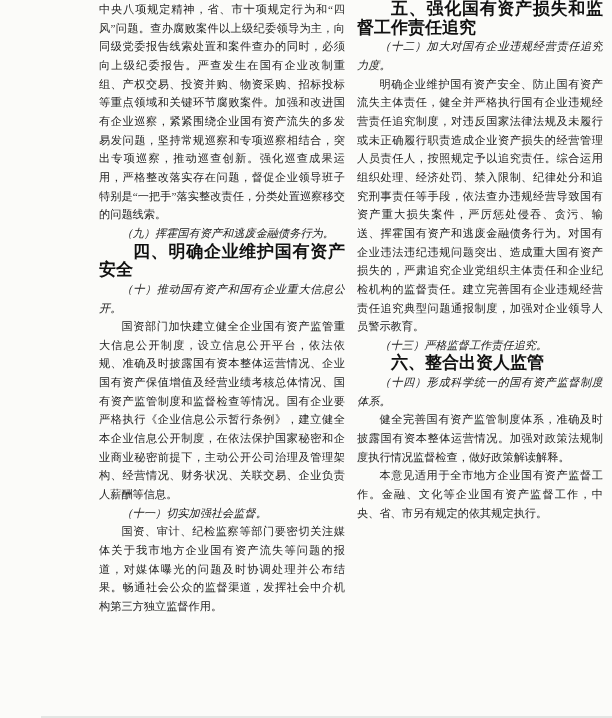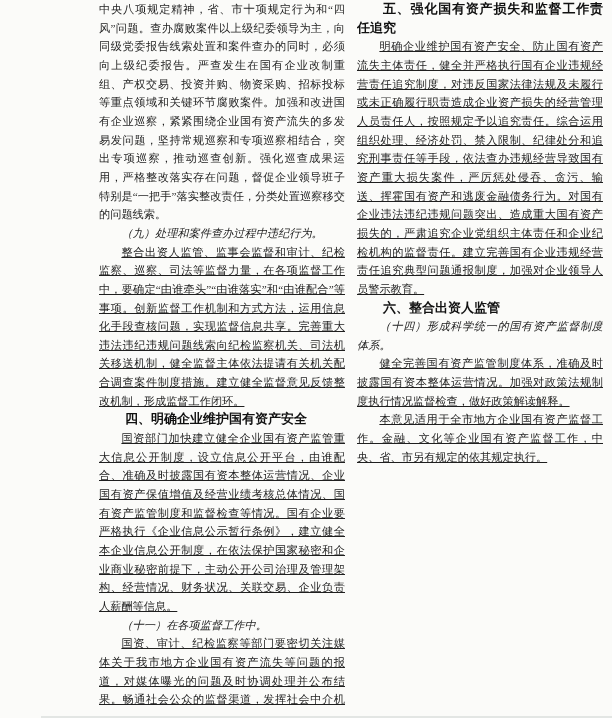--- a/index.html
+++ b/index.html
@@ -26,49 +26,51 @@
   .column {
     width: 246px;
     flex: 0 0 246px;
     font-size: 11.2px;
     line-height: 18.65px;
     text-align: justify;
     text-justify: inter-ideograph;
     overflow: hidden;
   }
   .column p { margin: 0; }
-  .para        { text-indent: 2em; text-decoration: underline; }
+  .para        { text-indent: 2em; }
   .para-cont   { text-indent: 0; }
   .section-heading {
     text-indent: 2em;
     font-weight: bold;
     font-family: "Liberation Sans", "DejaVu Sans", sans-serif;
-    font-size: 13px;
+    font-size: 17px;
     color: #111;
   }
   .item-heading {
     text-indent: 2em;
     font-style: italic;
     color: #222;
   }
 </style>
 </head>
 <body>
 
 <div class="page">
   <div class="column" id="col-left">
       <p class="para-cont">中央八项规定精神，省、市十项规定行为和“四风”问题。查办腐败案件以上级纪委领导为主，向同级党委报告线索处置和案件查办的同时，必须向上级纪委报告。严查发生在国有企业改制重组、产权交易、投资并购、物资采购、招标投标等重点领域和关键环节腐败案件。加强和改进国有企业巡察，紧紧围绕企业国有资产流失的多发易发问题，坚持常规巡察和专项巡察相结合，突出专项巡察，推动巡查创新。强化巡查成果运用，严格整改落实存在问题，督促企业领导班子特别是“一把手”落实整改责任，分类处置巡察移交的问题线索。</p>
-      <p class="item-heading">（九）处理和案件查办过程中违纪行为。</p>
-      <p class="para">整合出资人监管、监事会监督和审计、纪检监察、巡察、司法等监督力量，在各项监督工作中，要确定“由谁牵头”“由谁落实”和“由谁配合”等事项。创新监督工作机制和方式方法，运用信息化手段查核问题，实现监督信息共享。完善重大违法违纪违规问题线索向纪检监察机关、司法机关移送机制，健全监督主体依法提请有关机关配合调查案件制度措施。建立健全监督意见反馈整改机制，形成监督工作闭环。</p>
+      <p class="item-heading">（九）挥霍国有资产和逃废金融债务行为。</p>
       <p class="section-heading">四、明确企业维护国有资产安全</p>
-      <p class="para">国资部门加快建立健全企业国有资产监管重大信息公开制度，设立信息公开平台，由谁配合、准确及时披露国有资本整体运营情况、企业国有资产保值增值及经营业绩考核总体情况、国有资产监管制度和监督检查等情况。国有企业要严格执行《企业信息公示暂行条例》，建立健全本企业信息公开制度，在依法保护国家秘密和企业商业秘密前提下，主动公开公司治理及管理架构、经营情况、财务状况、关联交易、企业负责人薪酬等信息。</p>
-      <p class="item-heading">（十一）在各项监督工作中。</p>
+      <p class="item-heading">（十）推动国有资产和国有企业重大信息公开。</p>
+      <p class="para">国资部门加快建立健全企业国有资产监管重大信息公开制度，设立信息公开平台，依法依规、准确及时披露国有资本整体运营情况、企业国有资产保值增值及经营业绩考核总体情况、国有资产监管制度和监督检查等情况。国有企业要严格执行《企业信息公示暂行条例》，建立健全本企业信息公开制度，在依法保护国家秘密和企业商业秘密前提下，主动公开公司治理及管理架构、经营情况、财务状况、关联交易、企业负责人薪酬等信息。</p>
+      <p class="item-heading">（十一）切实加强社会监督。</p>
       <p class="para">国资、审计、纪检监察等部门要密切关注媒体关于我市地方企业国有资产流失等问题的报道，对媒体曝光的问题及时协调处理并公布结果。畅通社会公众的监督渠道，发挥社会中介机构第三方独立监督作用。</p>
     </div>
   <div class="column" id="col-right">
       <p class="section-heading">五、强化国有资产损失和监督工作责任追究</p>
+      <p class="item-heading">（十二）加大对国有企业违规经营责任追究力度。</p>
       <p class="para">明确企业维护国有资产安全、防止国有资产流失主体责任，健全并严格执行国有企业违规经营责任追究制度，对违反国家法律法规及未履行或未正确履行职责造成企业资产损失的经营管理人员责任人，按照规定予以追究责任。综合运用组织处理、经济处罚、禁入限制、纪律处分和追究刑事责任等手段，依法查办违规经营导致国有资产重大损失案件，严厉惩处侵吞、贪污、输送、挥霍国有资产和逃废金融债务行为。对国有企业违法违纪违规问题突出、造成重大国有资产损失的，严肃追究企业党组织主体责任和企业纪检机构的监督责任。建立完善国有企业违规经营责任追究典型问题通报制度，加强对企业领导人员警示教育。</p>
+      <p class="item-heading">（十三）严格监督工作责任追究。</p>
       <p class="section-heading">六、整合出资人监管</p>
       <p class="item-heading">（十四）形成科学统一的国有资产监督制度体系。</p>
       <p class="para">健全完善国有资产监管制度体系，准确及时披露国有资本整体运营情况。加强对政策法规制度执行情况监督检查，做好政策解读解释。</p>
       <p class="para">本意见适用于全市地方企业国有资产监督工作。金融、文化等企业国有资产监督工作，中央、省、市另有规定的依其规定执行。</p>
     </div>
 </div>
 
 </body></html>

